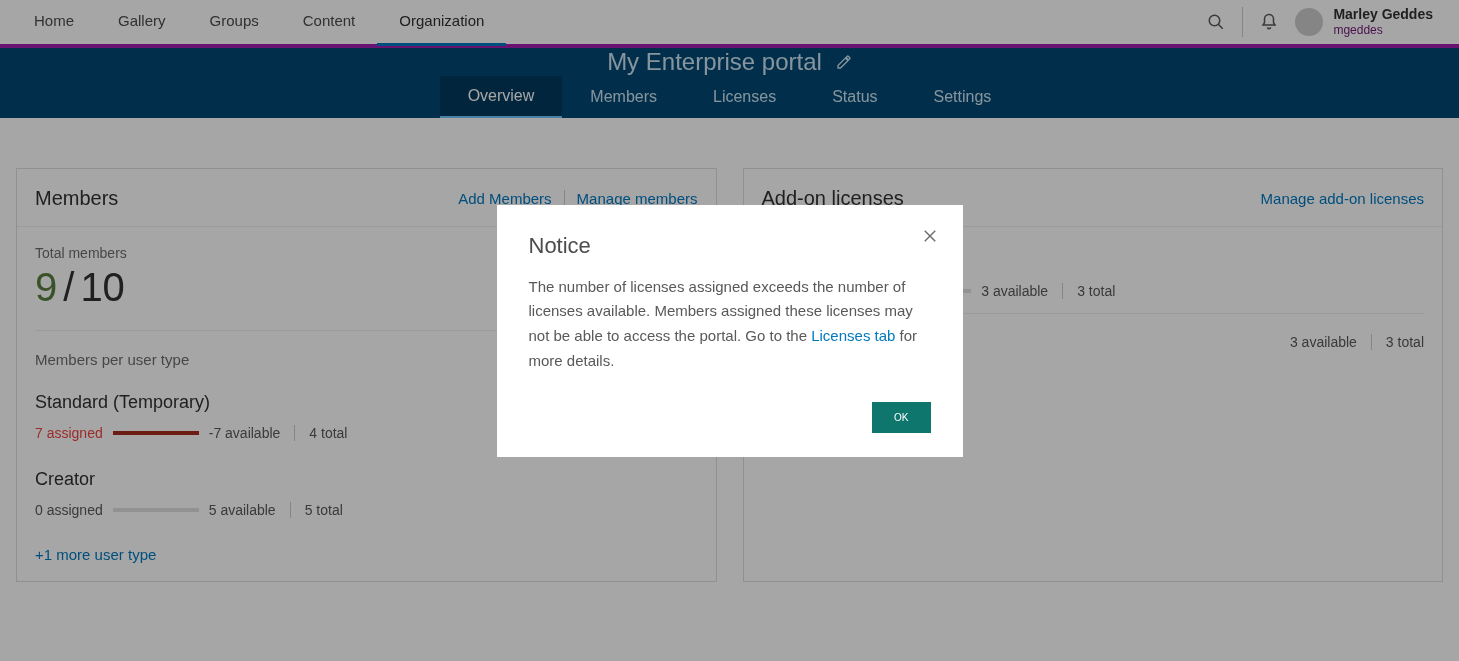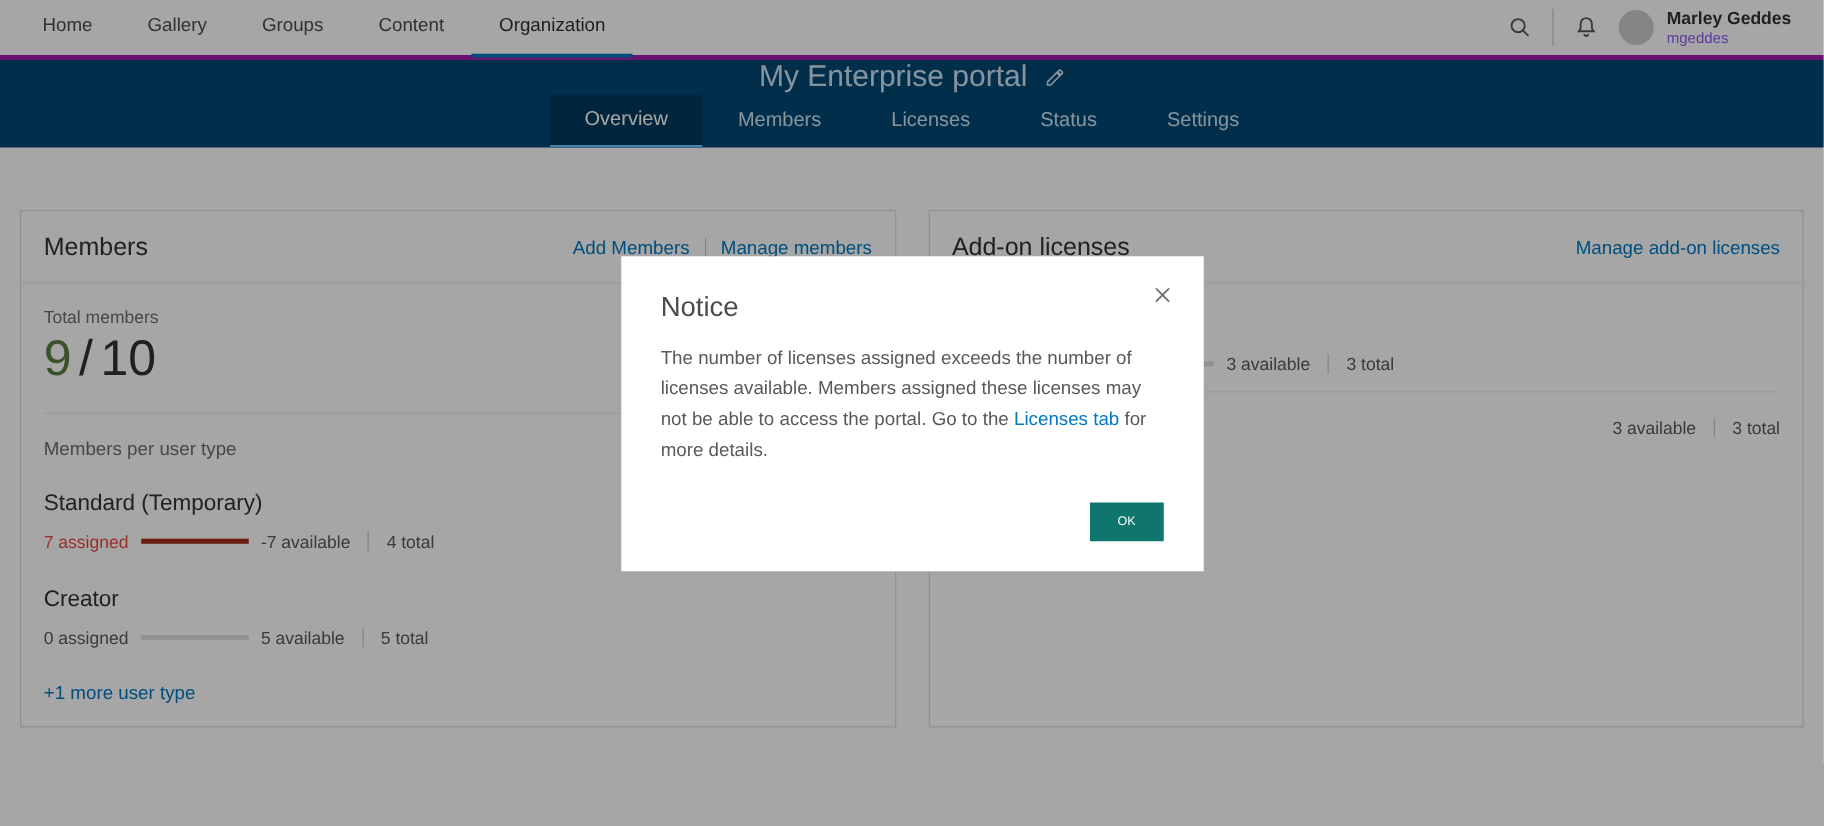--- a/index.html
+++ b/index.html
@@ -9,21 +9,21 @@
 .topnav .nav-items { display: flex; gap: 0; }
 .topnav .nav-item { padding: 0 22px; height: 48px; display: flex; align-items: center; color: #4c4c4c; cursor: pointer; font-size: 15px; border-bottom: 3px solid transparent; }
 .topnav .nav-item.active { border-bottom: 3px solid #0079c1; color: #323232; }
 .topnav .spacer { flex: 1; }
 .topnav .icon-btn { width: 40px; height: 48px; display: flex; align-items: center; justify-content: center; cursor: pointer; color: #595959; }
 .topnav .divider { width: 1px; height: 30px; background: #ccc; margin: 0 6px; }
 .topnav .user { display: flex; align-items: center; gap: 10px; padding: 0 14px 0 6px; cursor: pointer; }
 .topnav .avatar { width: 28px; height: 28px; border-radius: 50%; background: #ccc; }
 .topnav .user-text { display: flex; flex-direction: column; line-height: 1.2; }
 .topnav .user-name { font-weight: 600; color: #323232; font-size: 14px; }
-.topnav .user-id { font-size: 12px; color: #8b5cf6; }
+.topnav .user-id { font-size: 12px; color: #701a75; }
 
 .subnav { display: flex; align-items: center; height: 70px; background: #004874; color: #fff; padding: 0 14px; flex-direction: column; }
 .subnav .title-wrap { display: flex; align-items: center; gap: 14px; }
 .subnav .portal-title { font-size: 24px; color: #cde3f1; font-weight: 400; }
 .subnav .edit-icon { color: #cde3f1; cursor: pointer; }
 .subnav .spacer { flex: 1; }
 .subnav .tabs { display: flex; height: 100%; }
 .subnav .tab { padding: 0 28px; display: flex; align-items: center; color: #cde3f1; cursor: pointer; font-size: 16px; }
 .subnav .tab.active { background: #003a5e; color: #fff; border-bottom: 2px solid #71c6ff; }
 

